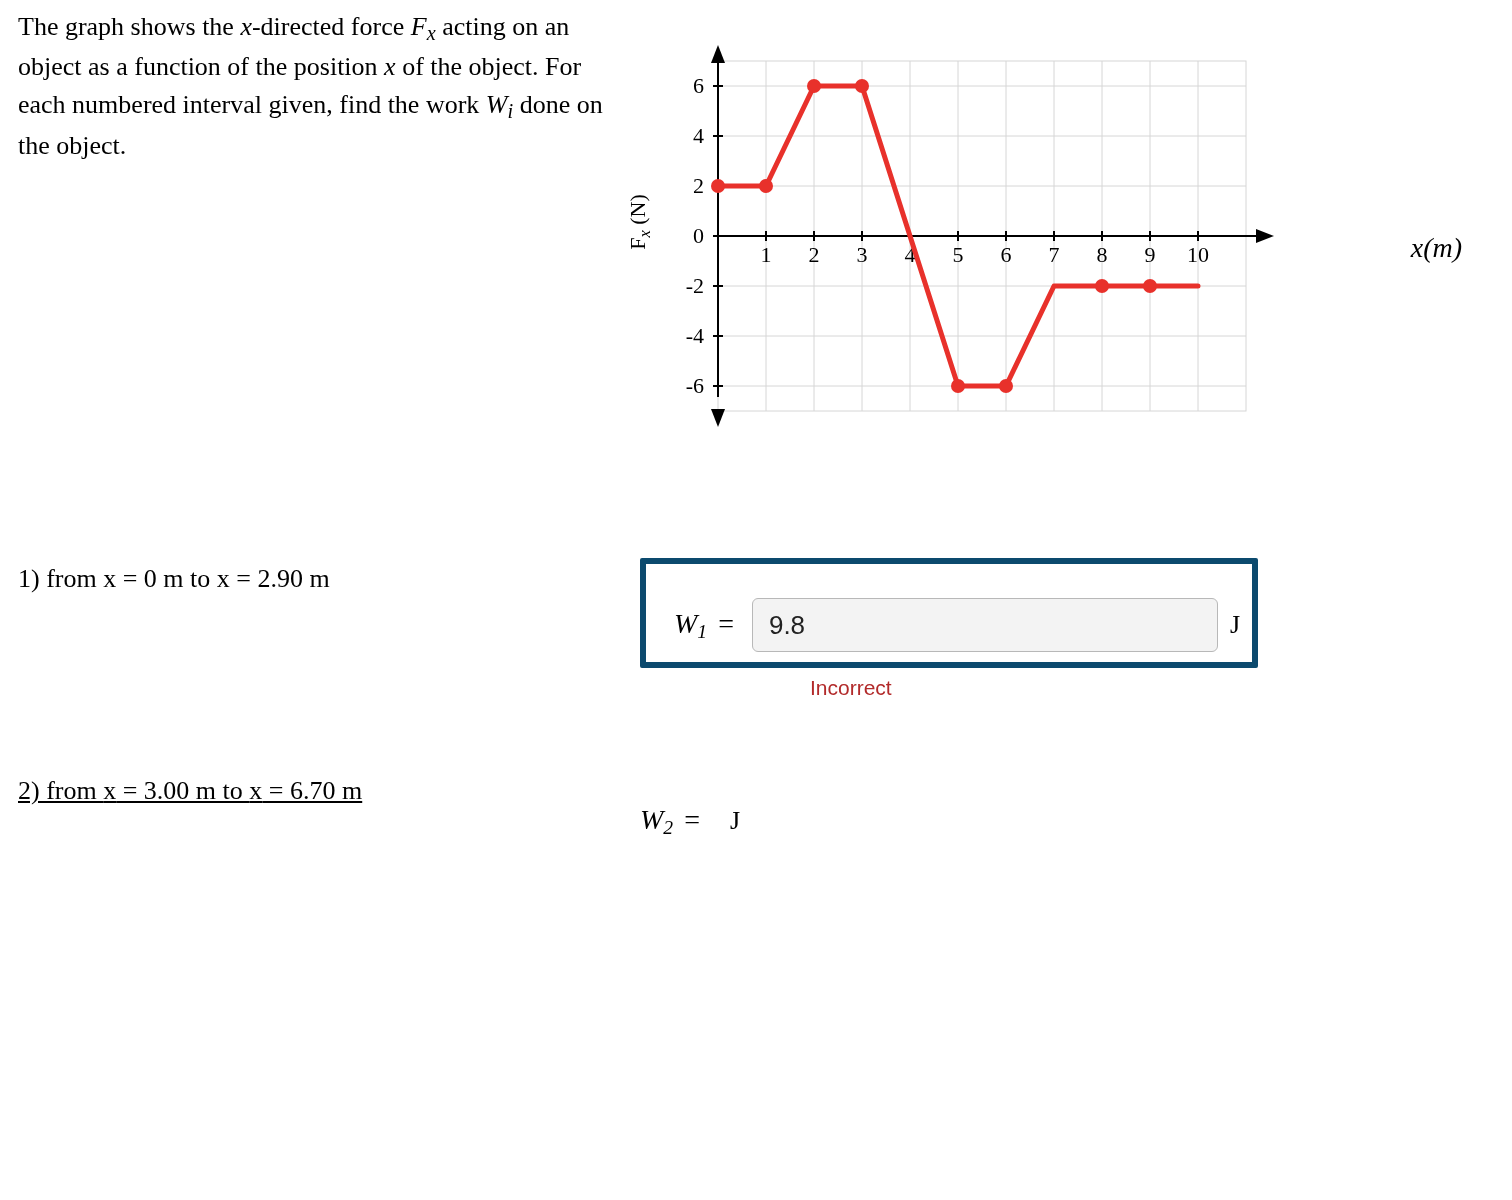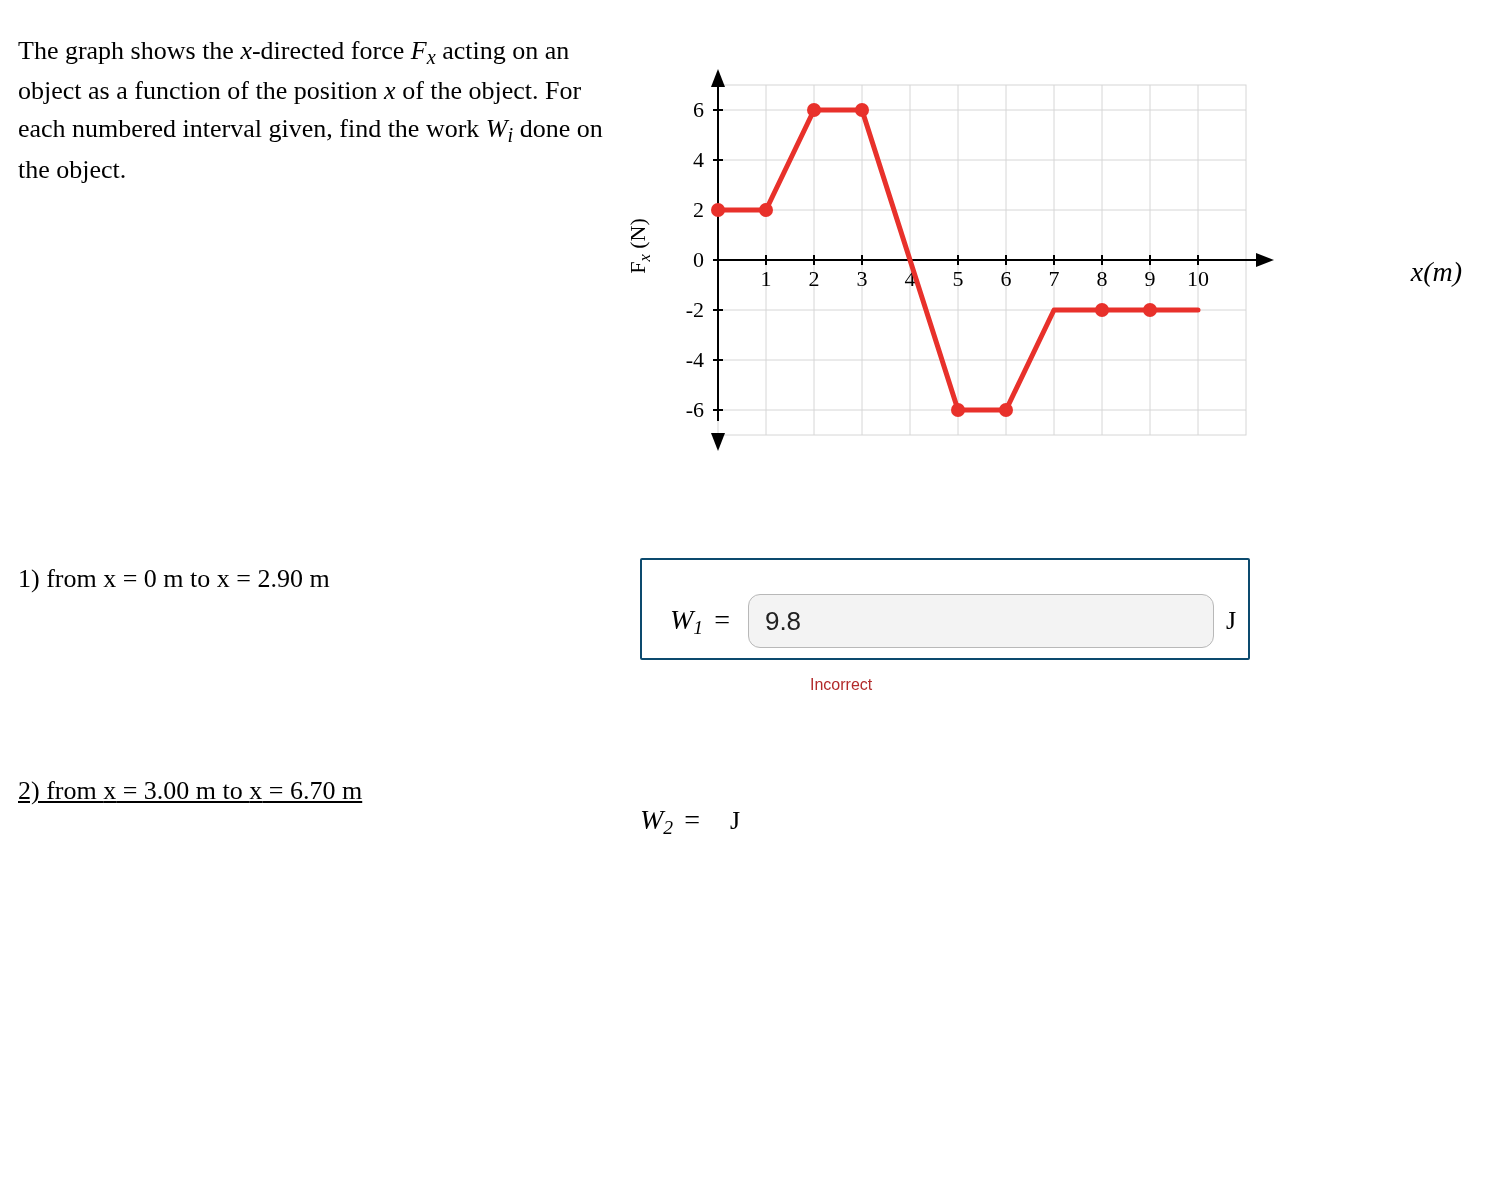--- a/index.html
+++ b/index.html
@@ -1,35 +1,35 @@
 <!DOCTYPE html>
 <html><head>
 <meta charset="utf-8">
 <style>
   html,body{margin:0;padding:0;background:#fff;font-family:"Times New Roman",Times,serif;color:#000;}
-  .page{width:1512px;height:884px;position:relative;box-sizing:border-box;padding:32px 18px;}
+  .page{width:1512px;height:884px;position:relative;box-sizing:border-box;padding:8px 18px;}
   .top{display:flex;align-items:flex-start;}
   .prompt{flex:0 0 600px;font-size:26px;line-height:1.45;}
   .prompt .it{font-style:italic;font-family:"Times New Roman",serif;}
   .sub{font-style:italic;font-size:0.78em;vertical-align:-0.25em;}
   .graph-wrap{flex:1;position:relative;height:430px;}
   .graph-wrap svg{position:absolute;left:30px;top:0;}
   .ylab{position:absolute;left:22px;top:214px;transform:translate(-50%,-50%) rotate(-90deg);font-size:22px;white-space:nowrap;}
   .ylab .sub{font-size:0.75em;}
   .xlab{position:absolute;right:32px;top:224px;font-size:28px;white-space:nowrap;font-style:italic;}
   .qrow{position:absolute;left:0;width:1512px;box-sizing:border-box;padding:0 18px;}
   .qtext{font-size:26px;}
   .ans{position:absolute;left:640px;display:flex;align-items:center;}
   .wlabel{font-size:28px;font-style:italic;font-family:"Times New Roman",serif;margin-right:10px;white-space:nowrap;}
   .wlabel .sub{font-size:0.7em;}
   .eq{font-style:normal;margin:0 8px 0 4px;}
-  .field{width:466px;height:54px;border:1px solid #b8b8b8;border-radius:12px;background:#f3f3f3;box-sizing:border-box;padding:0 16px;font-size:26px;font-family:Arial,Helvetica,sans-serif;color:#222;display:flex;align-items:center;}
+  .field{width:466px;height:54px;border:1px solid #b8b8b8;border-radius:6px;background:#f3f3f3;box-sizing:border-box;padding:0 16px;font-size:26px;font-family:Arial,Helvetica,sans-serif;color:#222;display:flex;align-items:center;}
   .unit{font-size:26px;margin-left:12px;font-family:"Times New Roman",serif;}
-  .errbox{border:2px solid #0c4a6e;border-radius:2px;padding:34px 12px 10px 28px;}
-  .errtxt{color:#b22a2a;font-family:Arial,Helvetica,sans-serif;font-size:16px;margin-top:8px;margin-left:80px;}
+  .errbox{border:6px solid #0c4a6e;border-radius:2px;padding:34px 12px 10px 28px;}
+  .errtxt{color:#b22a2a;font-family:Arial,Helvetica,sans-serif;font-size:21px;margin-top:8px;margin-left:80px;}
   
   text.tick{font-family:"Times New Roman",serif;font-size:22px;}
 </style>
 </head>
 <body>
 
 <div class="page">
 
   <div class="top">
     <div class="prompt">The graph shows the <span class="it">x</span>-directed force <span class="it">F<span class="sub">x</span></span> acting on an object as a function of the position <span class="it">x</span> of the object. For each numbered interval given, find the work <span class="it">W<span class="sub">i</span></span> done on the object.</div>

